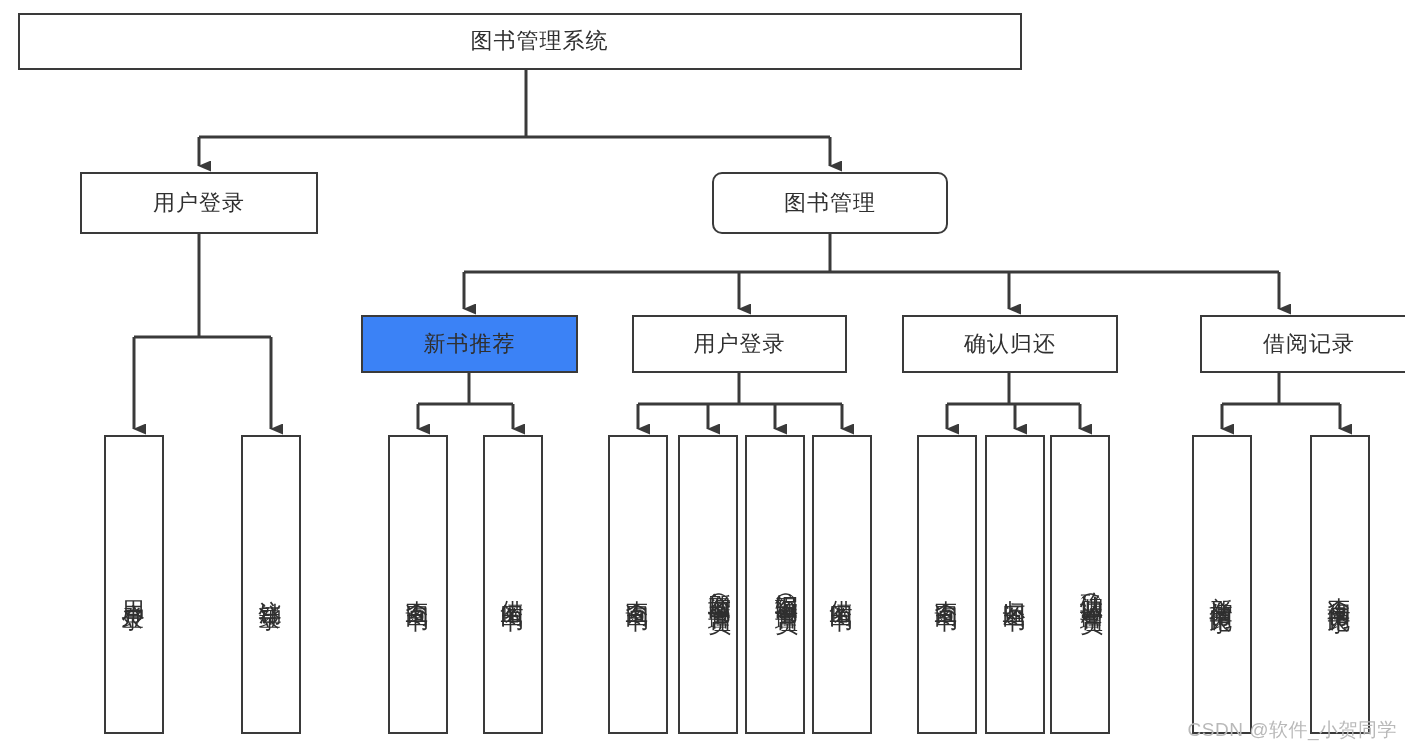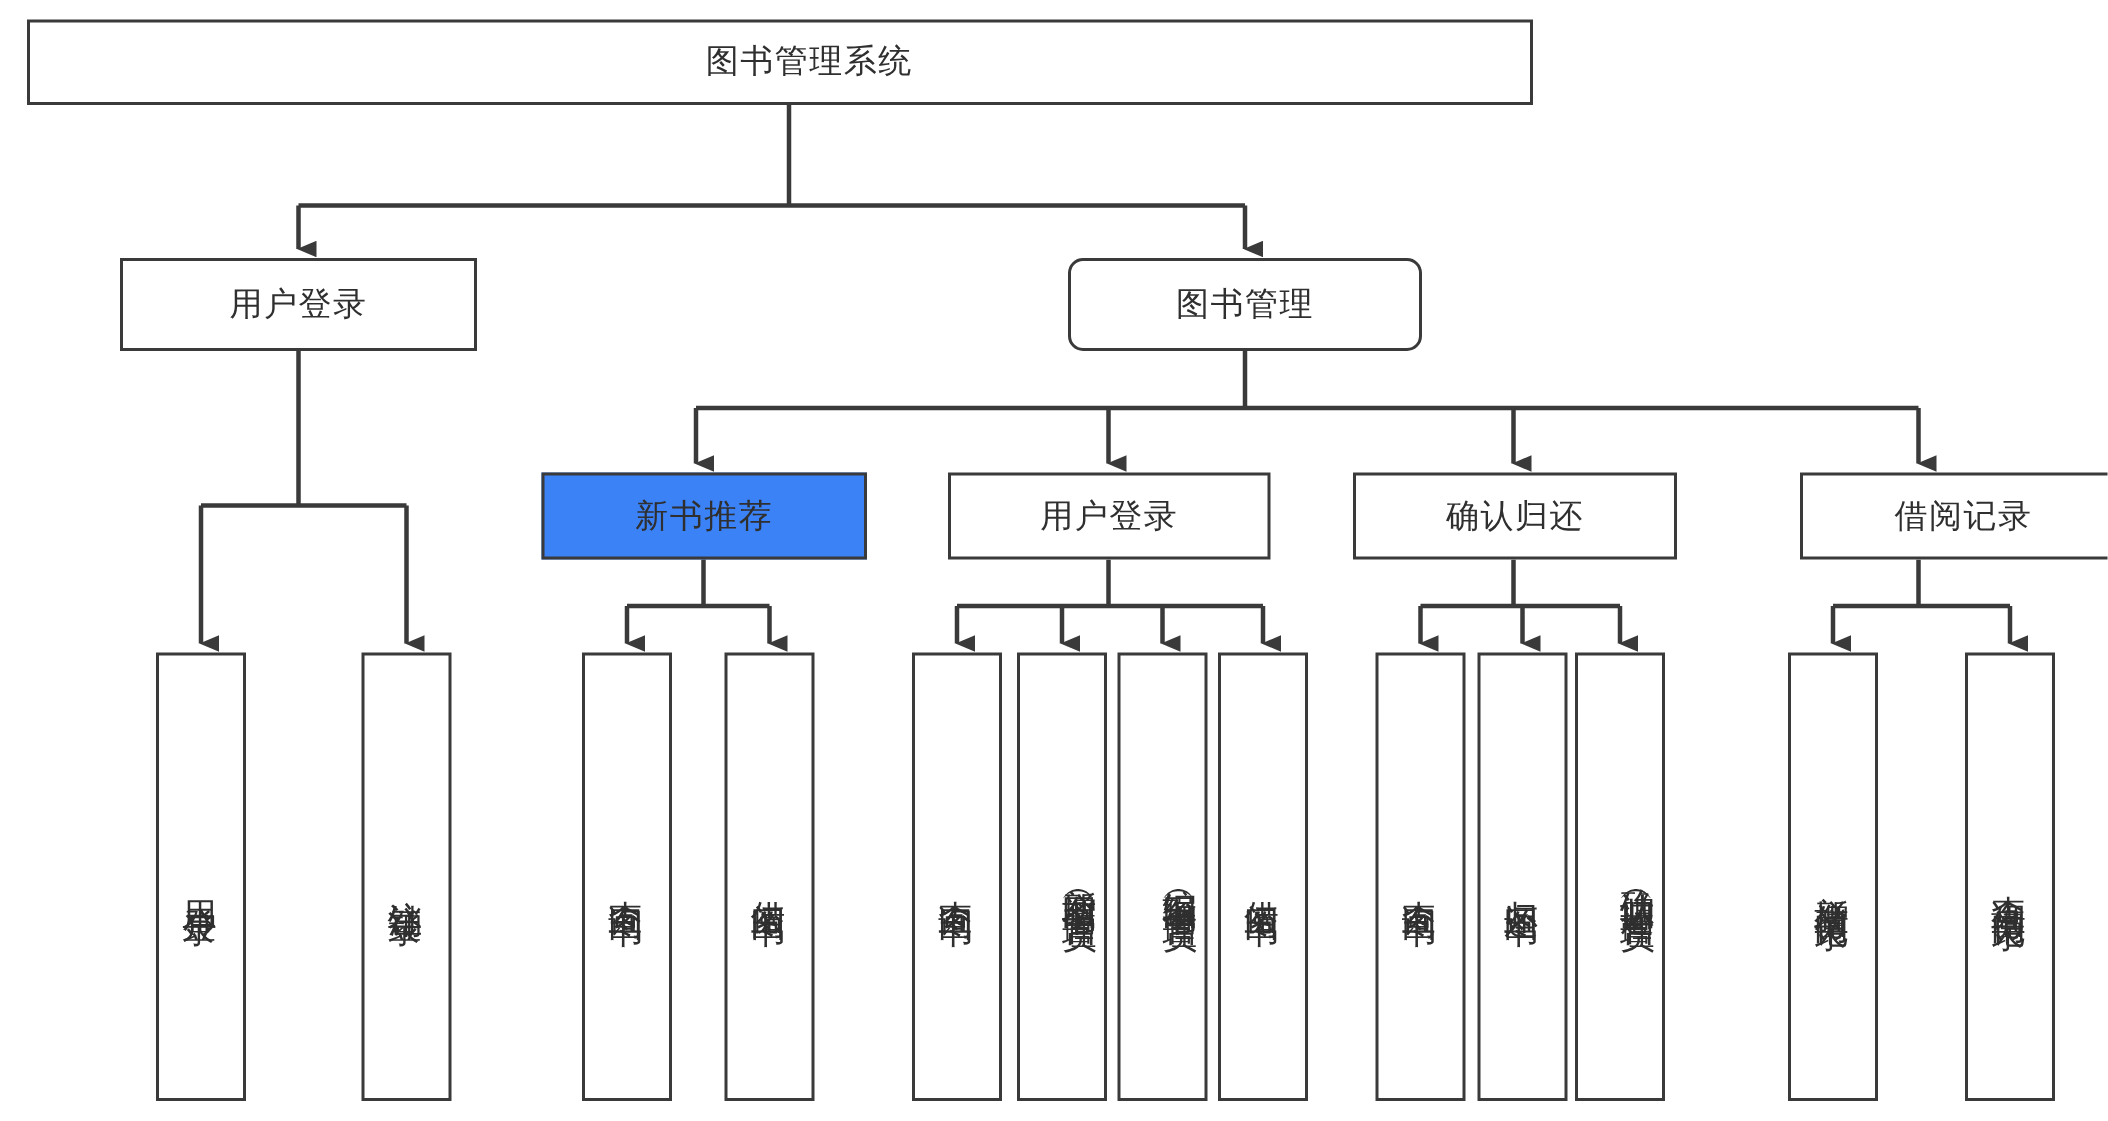--- a/index.html
+++ b/index.html
@@ -176,13 +176,14 @@
         <span class="node-label">确认归还（管理员）</span>
       </div>
       <div class="node vertical leaf-mid" style="left: 1192px; top: 435px; width: 60px; height: 299px; border-color: rgb(58, 58, 58); background: rgb(255, 255, 255); color: rgb(47, 47, 47);">
         <span class="node-label">新增借阅记录</span>
       </div>
       <div class="node vertical leaf-mid" style="left: 1310px; top: 435px; width: 60px; height: 299px; border-color: rgb(58, 58, 58); background: rgb(255, 255, 255); color: rgb(47, 47, 47);">
         <span class="node-label">查询借阅记录</span>
       </div>
     </div>
 
+  <div id="watermark">CSDN @软件_小贺同学</div>
 </div>
 
 </body></html>

